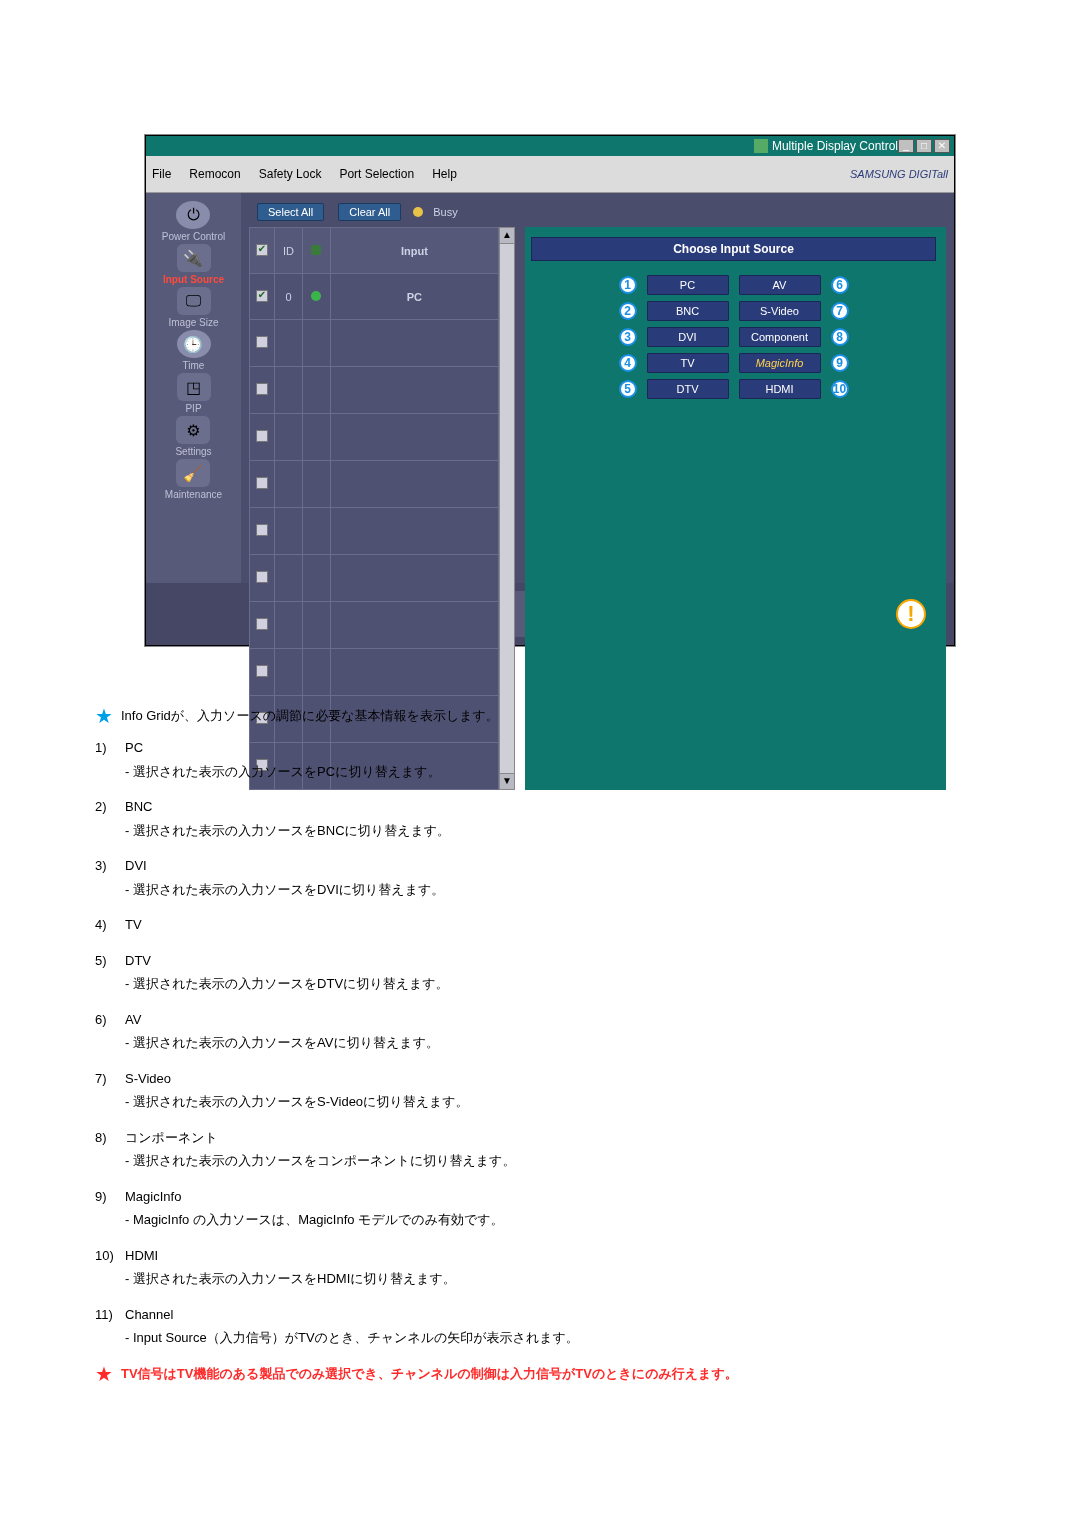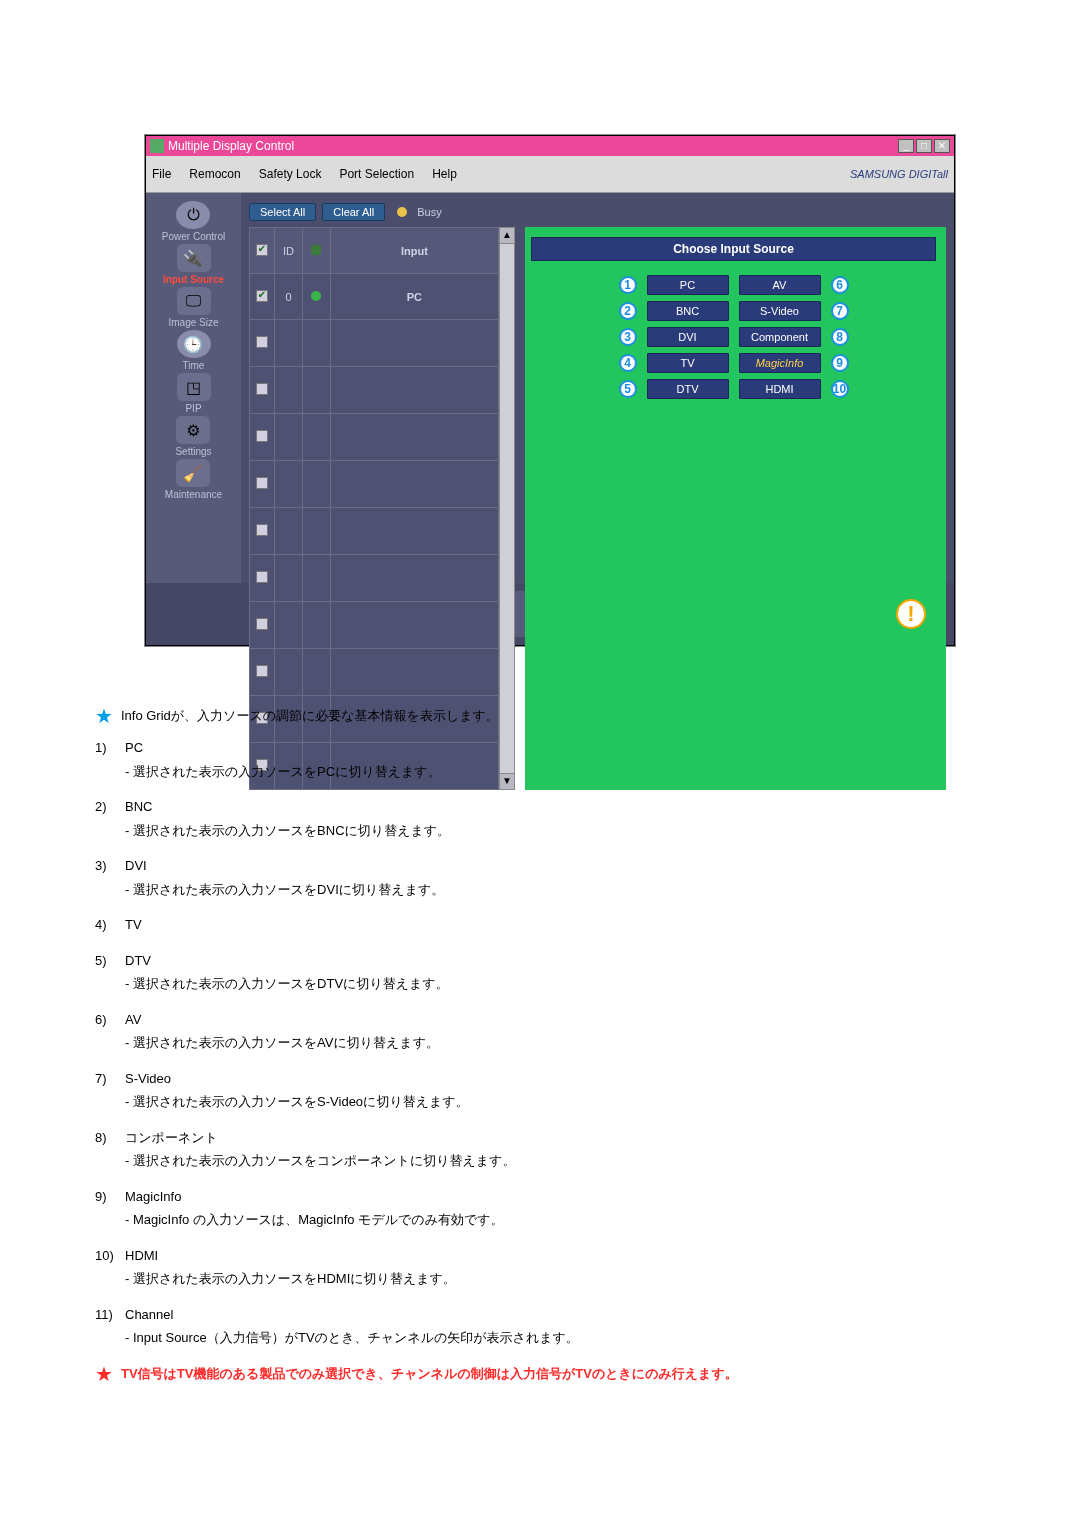--- a/index.html
+++ b/index.html
@@ -15,25 +15,25 @@
 
   
   .app-window {
     width: 810px;
     margin-left: 50px;
     background: #454765;
     border: 1px solid #000;
     box-shadow: 0 0 0 1px #888;
   }
   .titlebar {
-    background: #ec4899;
+    background: #0f766e;
     color: #fff;
     display: flex;
     align-items: center;
-    justify-content: space-between;
+    justify-content: flex-end;
     padding: 1px 4px;
     font-size: 12px;
     height: 20px;
   }
   .titlebar-left { display: flex; align-items: center; gap: 4px; }
   .titlebar-icon { width: 14px; height: 14px; background: #5a6; display: inline-block; }
   .titlebar-btns { display: flex; gap: 2px; }
   .winbtn {
     width: 16px; height: 14px; background: #c0c0c0; border: 1px solid #555;
     display: flex; align-items: center; justify-content: center;
@@ -89,20 +89,21 @@
   }
   .toolbar-row { display: flex; align-items: center; gap: 6px; }
   .pill-btn {
     background: #2f5d8f;
     color: #fff;
     font-size: 11px;
     padding: 2px 10px;
     border: 1px solid #1a3b5f;
     border-radius: 2px;
     cursor: pointer;
+    margin-left: 8px;
   }
   .busy-led { width: 10px; height: 10px; border-radius: 50%; background: #e7c34a; margin-left: 6px; }
   .busy-label { color: #cfd1e5; font-size: 11px; margin-left: 4px; }
 
   .main-split { display: flex; gap: 10px; flex: 1; }
 
   
   .grid-wrap { display: flex; gap: 0; }
   .grid {
     display: table;
@@ -138,21 +139,21 @@
     border: 1px solid #888;
     display: flex; flex-direction: column; justify-content: space-between;
     margin-left: 0;
   }
   .sb-btn { height: 16px; background: #b9b9c3; border-bottom: 1px solid #888; font-size: 10px; text-align: center; line-height: 14px; }
   .sb-btn:last-child { border-bottom: none; border-top: 1px solid #888; }
 
   
   .panel {
     flex: 1;
-    background: #22c55e;
+    background: #0f766e;
     padding: 10px 10px 0 6px;
   }
   .panel-title {
     background: #2a3b7a;
     color: #fff;
     font-size: 12px;
     text-align: center;
     padding: 4px 0;
     border: 1px solid #1a2756;
     margin-bottom: 14px;

